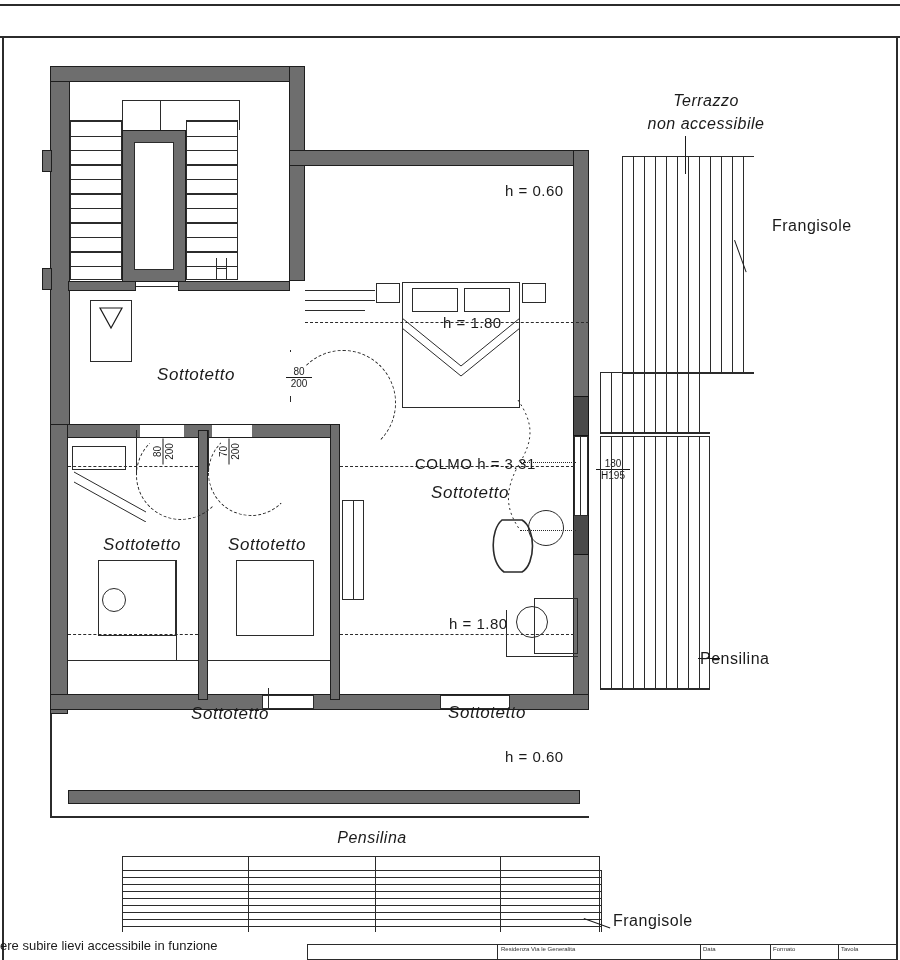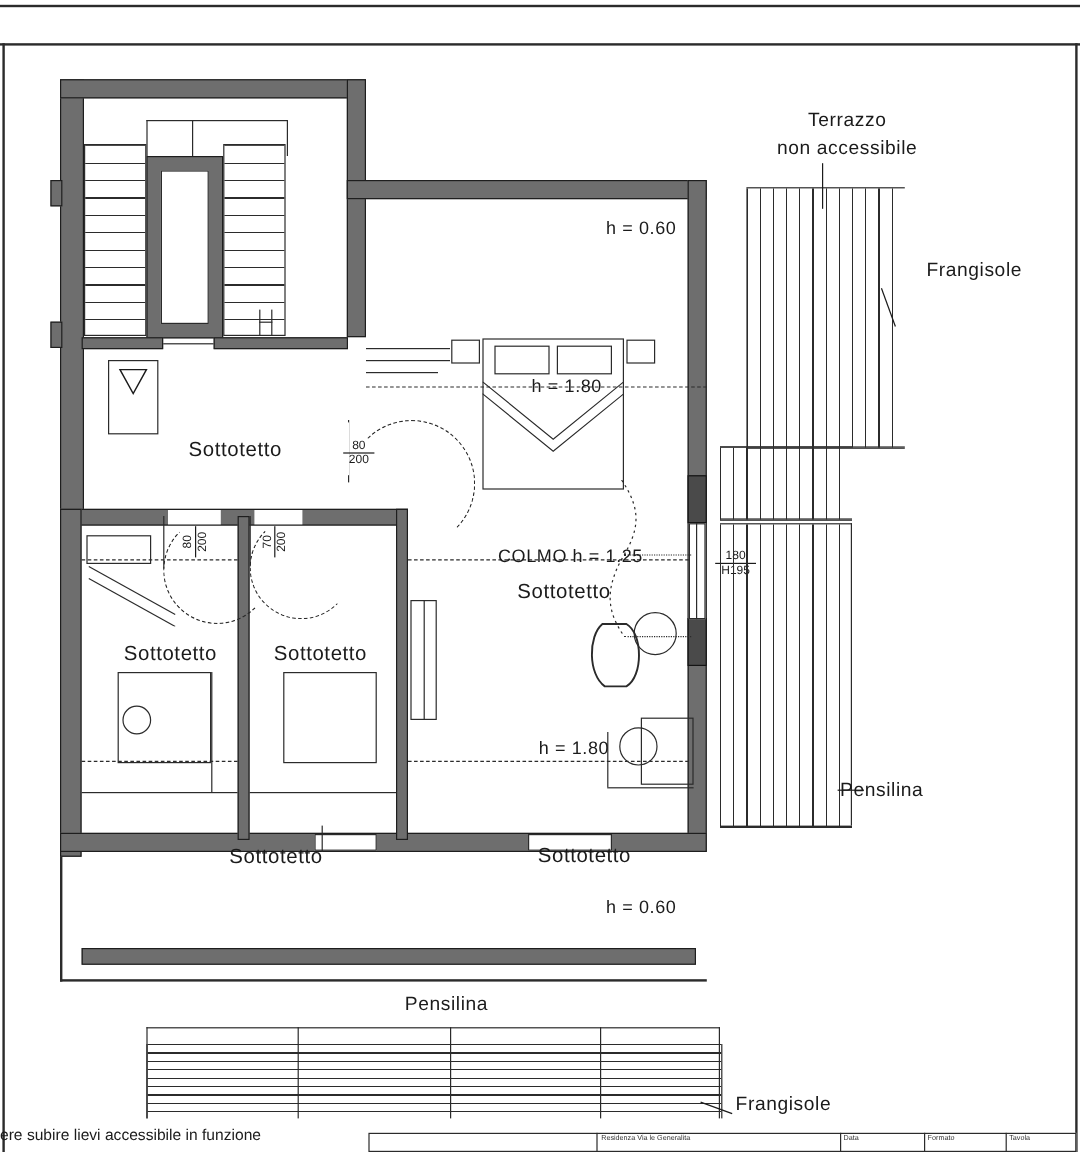--- a/index.html
+++ b/index.html
@@ -4,21 +4,21 @@
 <style>
   html,body{margin:0;padding:0;background:#ffffff;}
   body{width:900px;height:960px;overflow:hidden;font-family:"Liberation Sans",sans-serif;color:#1a1a1a;}
   #sheet{position:relative;width:900px;height:960px;}
 
   
   .rule{position:absolute;background:#2b2b2b;}
 
   
   .lbl{position:absolute;font-family:"Liberation Sans",sans-serif;color:#1b1b1b;white-space:nowrap;letter-spacing:0.5px;}
-  .lbl.c{text-align:center;transform:translateX(-50%);}
+  .lbl.c{text-align:center;transform:translateX(-50%);font-style:italic;}
 
   
   .wall{position:absolute;background:#6e6e6e;border:1px solid #1e1e1e;box-sizing:border-box;}
   .wallDark{position:absolute;background:#4a4a4a;border:1px solid #141414;box-sizing:border-box;}
   .thin{position:absolute;background:#2b2b2b;}
   .box{position:absolute;border:1px solid #2b2b2b;box-sizing:border-box;background:transparent;}
   .boxf{position:absolute;border:1px solid #2b2b2b;box-sizing:border-box;background:#ffffff;}
   .dash{position:absolute;border-top:1px dashed #2b2b2b;}
   .dot{position:absolute;border-top:1px dotted #2b2b2b;}
   .lead{position:absolute;background:#1b1b1b;height:1px;transform-origin:0 0;}
@@ -221,21 +221,21 @@
 
   <div class="lbl" style="left:772px;top:217px;font-size:16px;">Frangisole</div>
   <div class="lbl" style="left:613px;top:912px;font-size:16px;">Frangisole</div>
   <div class="lbl" style="left:700px;top:650px;font-size:16px;">Pensilina</div>
   <div class="lbl c" style="left:372px;top:829px;font-size:16px;">Pensilina</div>
 
   <div class="lbl" style="left:505px;top:182px;font-size:15px;">h = 0.60</div>
   <div class="lbl" style="left:505px;top:748px;font-size:15px;">h = 0.60</div>
   <div class="lbl" style="left:443px;top:314px;font-size:15px;">h = 1.80</div>
   <div class="lbl" style="left:449px;top:615px;font-size:15px;">h = 1.80</div>
-  <div class="lbl" style="left:415px;top:455px;font-size:15px;">COLMO  h = 1.25</div>
+  <div class="lbl" style="left:415px;top:455px;font-size:15px;">COLMO  h = 3.31</div>
 
   <div class="lbl c" style="left:196px;top:365px;font-size:17px;">Sottotetto</div>
   <div class="lbl c" style="left:470px;top:483px;font-size:17px;">Sottotetto</div>
   <div class="lbl c" style="left:142px;top:535px;font-size:17px;">Sottotetto</div>
   <div class="lbl c" style="left:267px;top:535px;font-size:17px;">Sottotetto</div>
   <div class="lbl c" style="left:230px;top:704px;font-size:17px;">Sottotetto</div>
   <div class="lbl c" style="left:487px;top:703px;font-size:17px;">Sottotetto</div>
 
   <div class="footnote" style="left:0;top:938px;">ere subire lievi accessibile in funzione</div>
 

